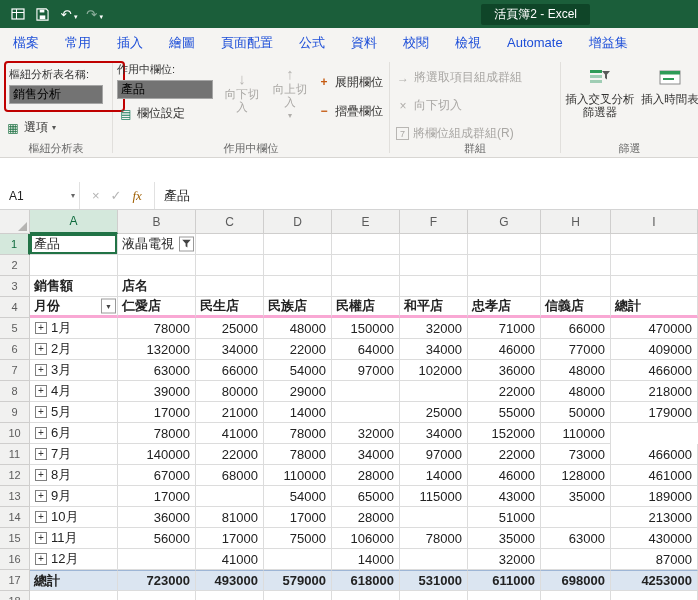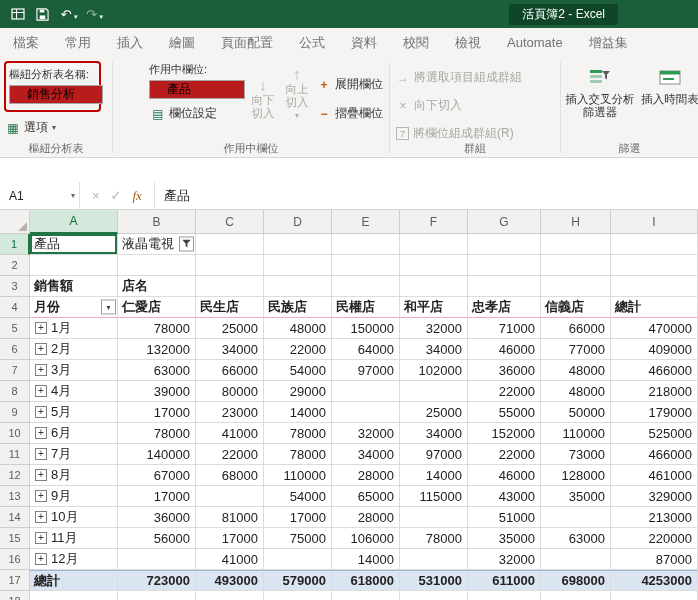--- a/index.html
+++ b/index.html
@@ -8,45 +8,45 @@
     width: 698px; height: 600px; overflow: hidden; position: relative;
     font-family: "Liberation Sans", "DejaVu Sans", sans-serif;
     font-size: 13px; color: #222; background: #fff;
   }
   
   .titlebar { height:28px; background:#1b5e3a; display:flex; align-items:center; padding-left:6px; }
   .qat { display:flex; align-items:center; }
   .qbtn { width:24px; height:24px; display:flex; align-items:center; justify-content:center; color:#fff; font-size:13px; flex:none; }
   .qbtn.dim { opacity:.5; }
   .qcaret { color:#fff; font-size:7px; margin:6px 2px 0 -4px; }
-  .titlepill { background:#0f4528; color:#fff; font-size:12px; line-height:21px; padding:0 13px; border-radius:2px; margin-left:auto; margin-right:80px; white-space:nowrap; }
+  .titlepill { background:#0f4528; color:#fff; font-size:12px; line-height:21px; padding:0 13px; border-radius:2px; margin-left:auto; margin-right:108px; white-space:nowrap; }
   
   .tabrow { height:30px; background:#f5f4f2; display:flex; align-items:center; overflow:hidden; white-space:nowrap; }
-  .tab { padding:0 13px; font-size:13px; color:#737373; line-height:30px; flex:none; }
+  .tab { padding:0 13px; font-size:13px; color:#1d4ed8; line-height:30px; flex:none; }
   
   .ribbon { height:100px; background:#f5f4f2; border-bottom:1px solid #d8d6d3; display:flex; align-items:stretch; overflow:hidden; }
   .rgroup { position:relative; padding:3px 4px 15px; flex:none; }
   .vsep { width:1px; background:#e1dfdc; margin:4px 0; flex:none; }
   .glabel { position:absolute; bottom:1px; left:0; right:0; text-align:center; font-size:11px; color:#696969; white-space:nowrap; overflow:hidden; }
   .rsmall { font-size:11px; color:#333; margin:1px 0 3px; white-space:nowrap; }
-  .rinput { height:19px; border:1px solid #a5a5a5; font-size:12px; padding:0 17px; font-family:Liberation Sans, sans-serif; background:#b91c1c; display:block; }
-  .redbox { border:2px solid #c00000; border-radius:4px; padding:3px 3px 6px; width:97px; }
+  .rinput { height:19px; border:1px solid #a5a5a5; font-size:12px; padding:0 3px; font-family:Liberation Sans, sans-serif; background:#737373; display:block; }
+  .redbox { border:2px solid #c00000; border-radius:4px; padding:3px 3px 6px; width:121px; }
   .flatbtn { display:flex; align-items:center; gap:4px; background:none; border:none; font-size:12px; color:#323130; padding:2px; font-family:inherit; white-space:nowrap; cursor:default; }
   .flatbtn.disabled { color:#a9a7a4; }
   .ic { width:14px; text-align:center; flex:none; font-size:12px; }
   .ic.green { color:#217346; }
   .ic.teal { color:#1a7a5e; }
   .ic.orange { color:#c55a11; font-weight:bold; }
   .ic.gray { color:#b0aeab; }
   .caret { font-size:8px; color:#555; }
   .disabled .caret { color:#b0aeab; }
   .g1 { width:112px; }
   .g1 .opts { margin-top:5px; }
   .g2 { width:276px; }
-  .g2row { display:flex; align-items:flex-end; gap:2px;margin-left:32px; }
+  .g2row { display:flex; align-items:center; gap:2px; }
   .afcol { width:102px; }
   .afcol .rinput { width:96px; }
   .afcol .flatbtn { margin-top:4px; }
   .bigbtn { display:flex; flex-direction:column; align-items:center; width:47px; background:none; border:none; font-family:inherit; font-size:11.5px; padding:4px 1px; gap:2px; cursor:default; }
   .bigbtn .blabel { line-height:13px; white-space:normal; text-align:center; }
   .bigbtn.disabled { color:#a9a7a4; }
   .bic { font-size:15px; line-height:15px; color:#8a8a8a; }
   .disabled .bic { color:#b8b6b3; }
   .minicol { display:flex; flex-direction:column; gap:8px; padding-top:8px; }
   .g3 { width:170px; }
@@ -75,21 +75,21 @@
   .h.sel { background:#d4e8dc; color:#0e6b3d; border-bottom:2px solid #217346; }
   .corner { position:relative; }
   .corner:after { content:""; position:absolute; right:2px; bottom:2px; border-left:9px solid transparent; border-bottom:9px solid #b5b4b2; }
   .rh { background:#f1f1f0; border-right:1px solid #cfcecd; border-bottom:1px solid #cfcecd; display:flex; align-items:center; justify-content:center; font-size:11px; color:#5c5c5c; }
   .rh.sel { background:#d4e8dc; color:#0e6b3d; border-right:2px solid #217346; }
   .c { border-right:1px solid #dcdcdc; border-bottom:1px solid #dcdcdc; font-size:13px; display:flex; align-items:center; overflow:hidden; position:relative; background:#fff; }
   .num { justify-content:flex-end; padding-right:5px; }
   .txt { padding-left:4px; }
   .b { font-weight:bold; }
   .total-row .c { background:#dbe5f1; border-top:1px solid #9eb6d6; }
-  .header-row .c { border-bottom:1px solid #f9a8d4; }
+  .header-row .c { border-bottom:3px solid #f9a8d4; }
   .a1 { box-shadow:inset 0 0 0 2px #217346; }
   .plusbox { width:12px; height:12px; border:1px solid #7f7f7f; background:#fff; color:#333; font-size:10px; line-height:10px; display:inline-flex; align-items:center; justify-content:center; margin:0 4px 0 1px; flex:none; }
   .filterbtn { position:absolute; right:1px; top:50%; transform:translateY(-50%); width:15px; height:15px; border:1px solid #9a9a9a; background:#fff; display:flex; align-items:center; justify-content:center; }
   .ddbtn { position:absolute; right:1px; top:50%; transform:translateY(-50%); width:15px; height:15px; border:1px solid #9a9a9a; background:#fff; font-size:7px; color:#444; display:flex; align-items:center; justify-content:center; }
 </style>
 </head>
 <body>
 
 <div class="app">
 
@@ -379,42 +379,41 @@
           <div class="c num">48000</div>
           <div class="c num">218000</div>
         </div>
         <div class="grow">
           <div class="rh">9</div>
           <div class="c txt">
             <span class="plusbox">+</span>
             <span>5月</span>
           </div>
           <div class="c num">17000</div>
-          <div class="c num">23000</div>
+          <div class="c num">21000</div>
           <div class="c num">14000</div>
           <div class="c num"></div>
           <div class="c num">25000</div>
           <div class="c num">55000</div>
           <div class="c num">50000</div>
           <div class="c num">179000</div>
         </div>
         <div class="grow">
           <div class="rh">10</div>
           <div class="c txt">
             <span class="plusbox">+</span>
             <span>6月</span>
           </div>
           <div class="c num">78000</div>
           <div class="c num">41000</div>
           <div class="c num">78000</div>
           <div class="c num">32000</div>
           <div class="c num">34000</div>
           <div class="c num">152000</div>
           <div class="c num">110000</div>
-          <div class="c num">525000</div>
         </div>
         <div class="grow">
           <div class="rh">11</div>
           <div class="c txt">
             <span class="plusbox">+</span>
             <span>7月</span>
           </div>
           <div class="c num">140000</div>
           <div class="c num">22000</div>
           <div class="c num">78000</div>
@@ -445,21 +444,21 @@
             <span class="plusbox">+</span>
             <span>9月</span>
           </div>
           <div class="c num">17000</div>
           <div class="c num"></div>
           <div class="c num">54000</div>
           <div class="c num">65000</div>
           <div class="c num">115000</div>
           <div class="c num">43000</div>
           <div class="c num">35000</div>
-          <div class="c num">329000</div>
+          <div class="c num">189000</div>
         </div>
         <div class="grow">
           <div class="rh">14</div>
           <div class="c txt">
             <span class="plusbox">+</span>
             <span>10月</span>
           </div>
           <div class="c num">36000</div>
           <div class="c num">81000</div>
           <div class="c num">17000</div>
@@ -475,21 +474,21 @@
             <span class="plusbox">+</span>
             <span>11月</span>
           </div>
           <div class="c num">56000</div>
           <div class="c num">17000</div>
           <div class="c num">75000</div>
           <div class="c num">106000</div>
           <div class="c num">78000</div>
           <div class="c num">35000</div>
           <div class="c num">63000</div>
-          <div class="c num">220000</div>
+          <div class="c num">430000</div>
         </div>
         <div class="grow">
           <div class="rh">16</div>
           <div class="c txt">
             <span class="plusbox">+</span>
             <span>12月</span>
           </div>
           <div class="c num"></div>
           <div class="c num">41000</div>
           <div class="c num"></div>

